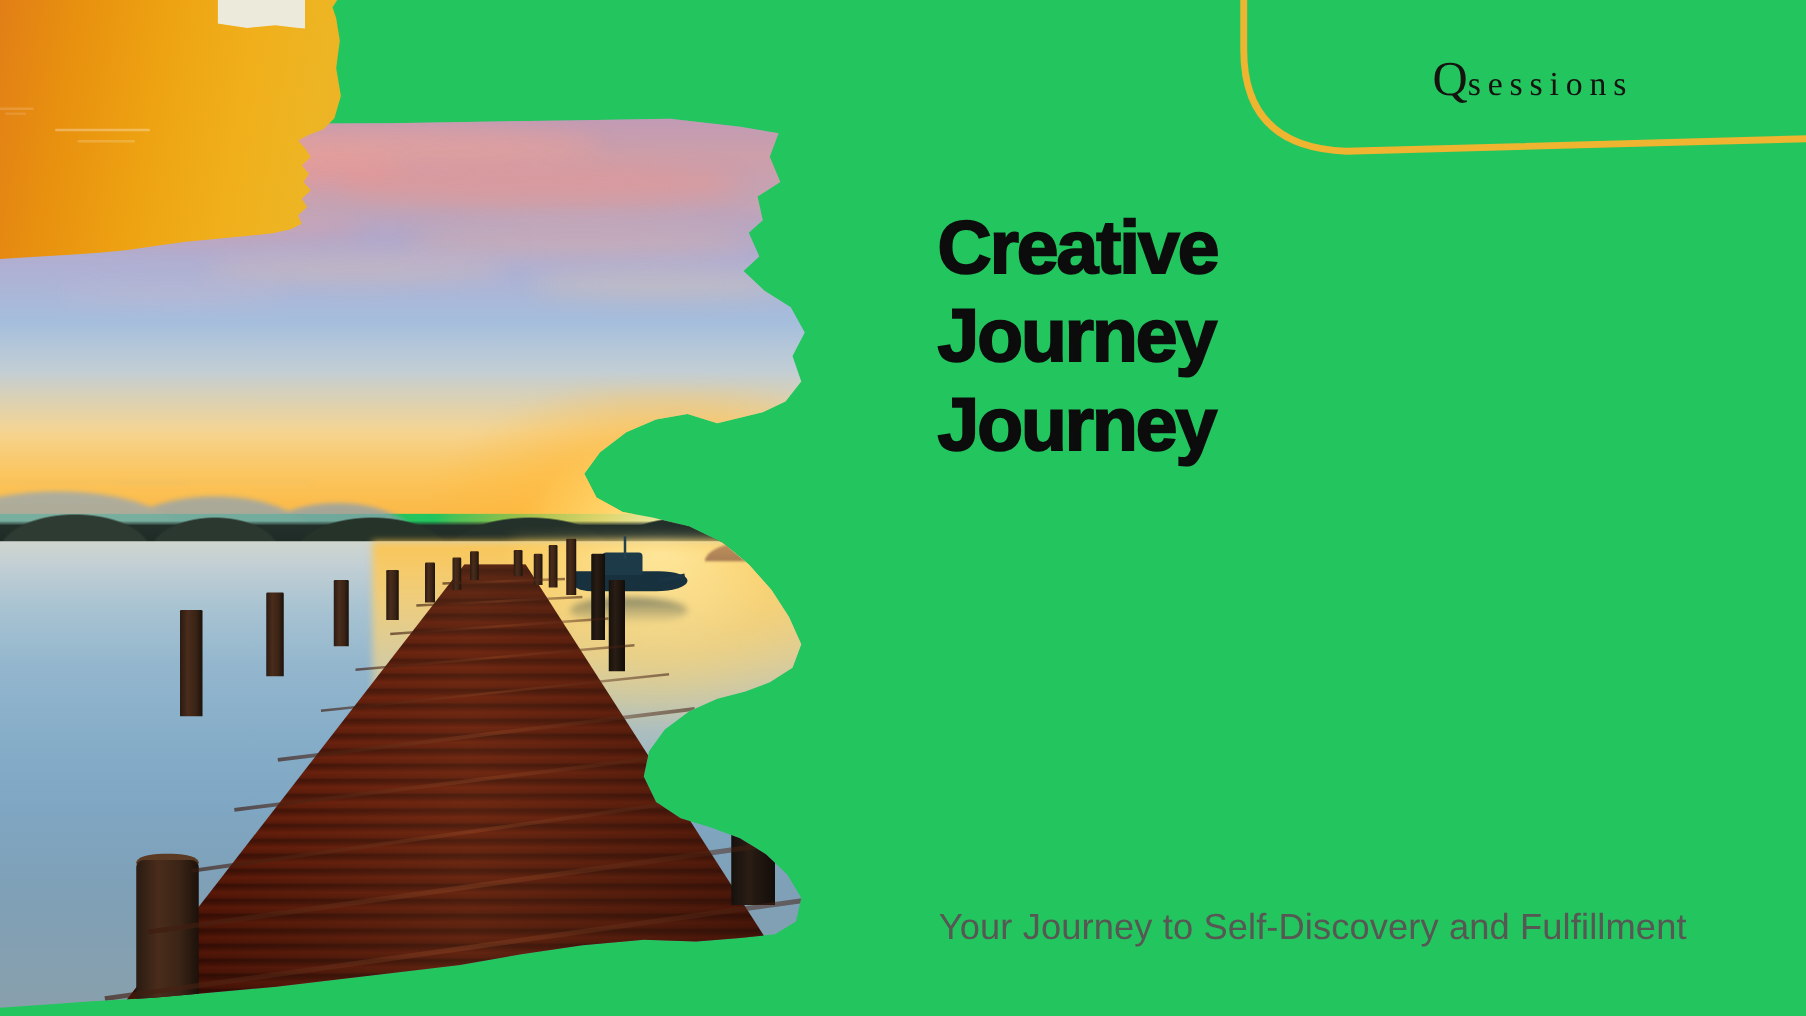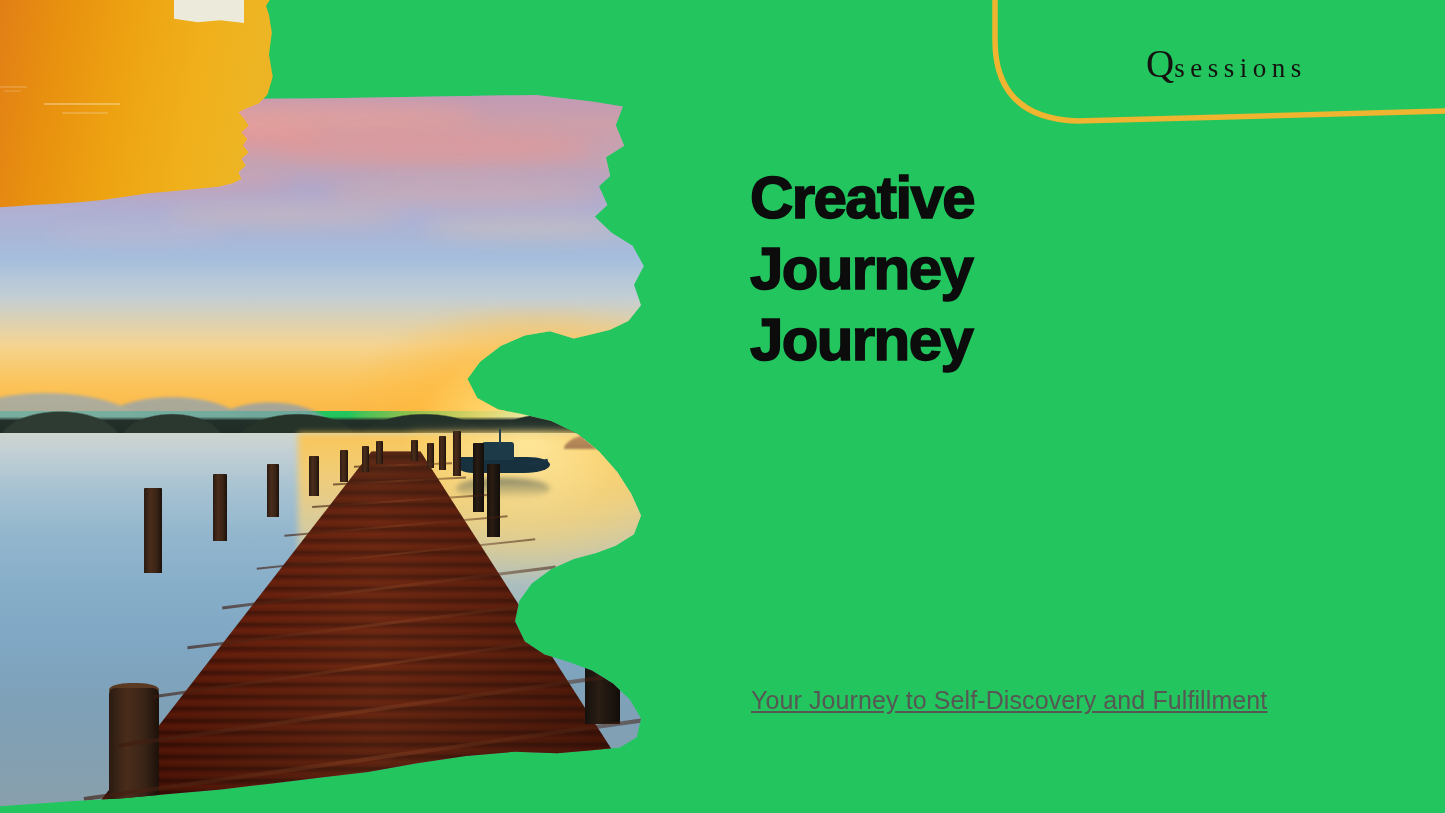--- a/index.html
+++ b/index.html
@@ -309,28 +309,27 @@
     font-weight:bold;
     font-size:60px;
     line-height:1.18;
     letter-spacing:-1.6px;
     color:#0C0C0C;
     -webkit-text-stroke:1.6px #0C0C0C;
   }
 
   #subtitle {
     position:absolute;
-    left:751px; top:686px;
+    left:751px; top:726px;
     font-family:"Liberation Sans", sans-serif;
-    font-size:25px;
+    font-size:29px;
     font-weight:normal;
     letter-spacing:.1px;
     color:#575754;
     white-space:nowrap;
-    text-decoration:underline;
   }
 </style>
 </head>
 <body>
 
 <div id="slide">
 
   <div id="photo-wrap">
     <div id="photo">
 

